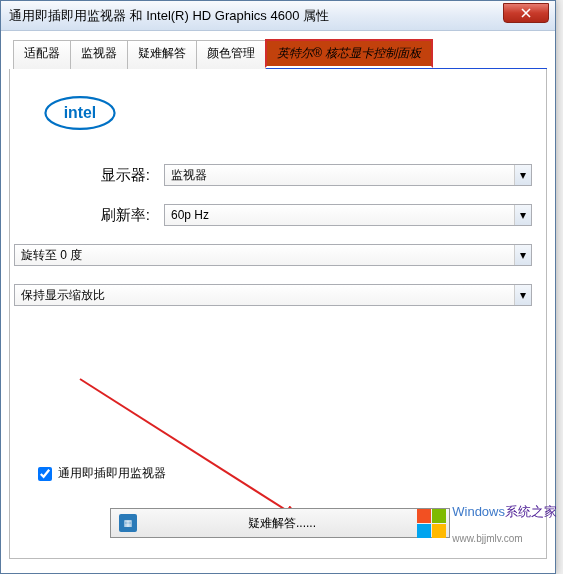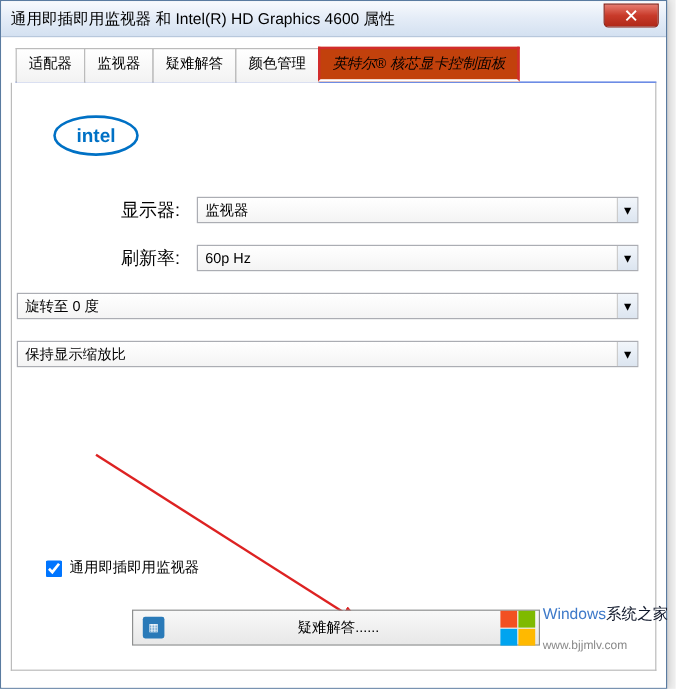--- a/index.html
+++ b/index.html
@@ -266,16 +266,16 @@
 </div>
 
 <div class="watermark">
   <div class="win-logo">
     <div style="background:#f25022"></div>
       <div style="background:#7fba00"></div>
     <div style="background:#00a4ef"></div>
       <div style="background:#ffb900"></div>
   </div>
   <div>
-    <div class="wm-text"><span>Windows</span><span style="color:#0f172a">系统之家</span></div>
+    <div class="wm-text"><span>Windows</span><span style="color:#4c1d95">系统之家</span></div>
     <div class="wm-sub">www.bjjmlv.com</div>
   </div>
 </div>
 
 </body></html>

